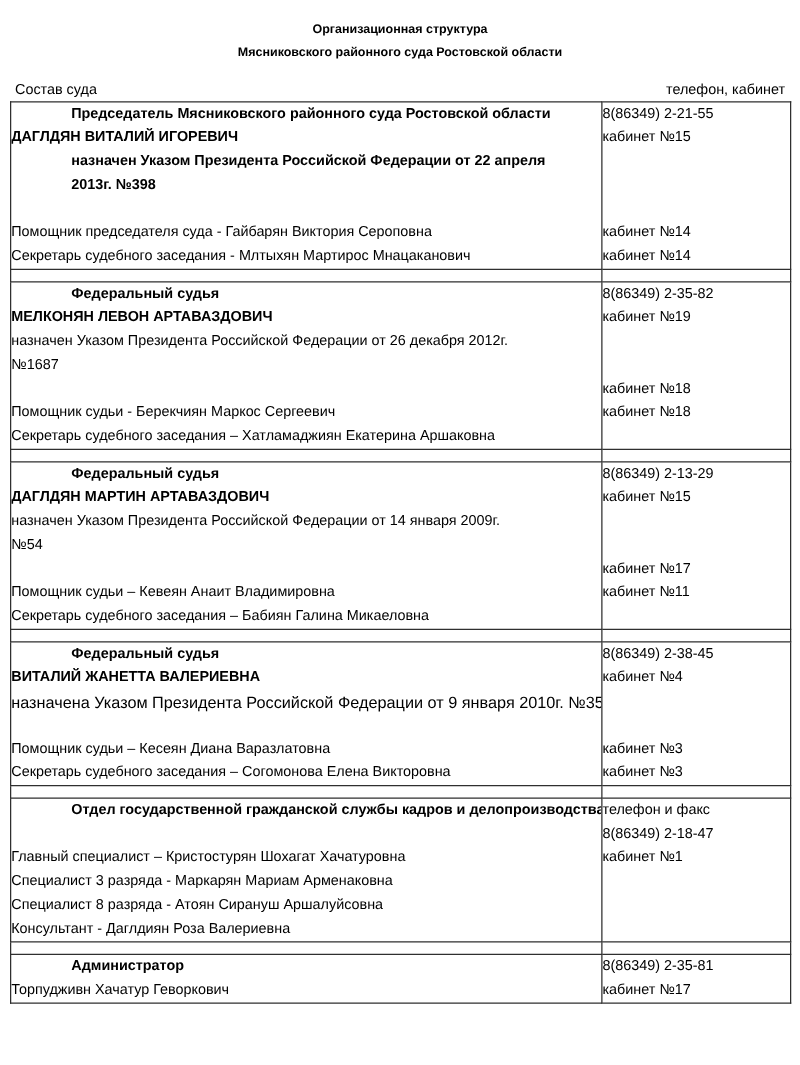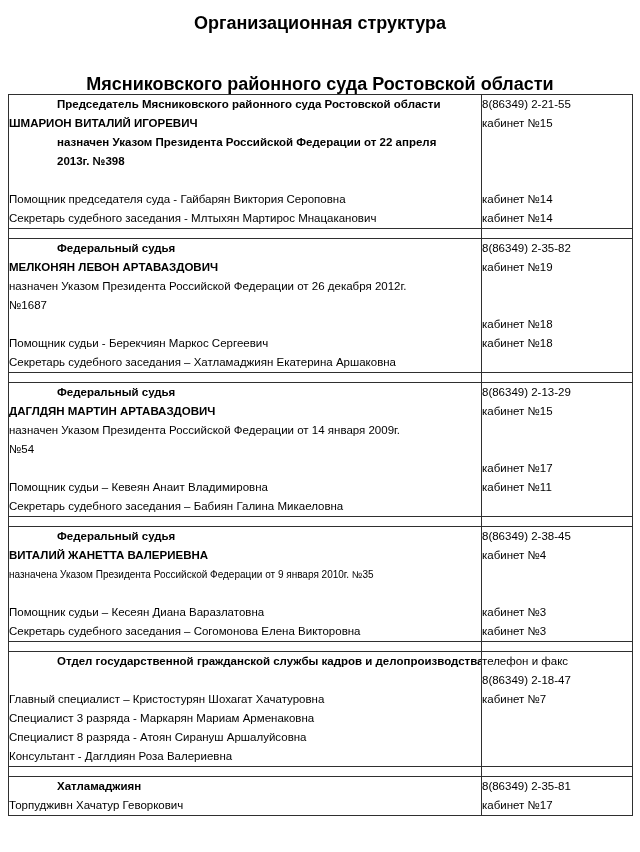--- a/index.html
+++ b/index.html
@@ -16,24 +16,24 @@
   }
   .page {
     width: 640px;
     height: 852px;
     box-sizing: border-box;
     padding: 14px 8px 0 8px;
   }
   .title {
     text-align: center;
     font-weight: bold;
-    font-size: 18px;
+    font-size: 10px;
     line-height: 19px;
   }
-  .title .line2 { display: block; margin-top: 42px; }
+  .title .line2 { display: block; }
   .caption-row {
     display: flex;
     justify-content: space-between;
     align-items: flex-end;
     font-size: 11.5px;
     margin-top: 14px;
     padding: 0 4px 3px 4px;
   }
   table.org {
     width: 100%;
@@ -54,46 +54,50 @@
     width: 150px;
     padding: 0 4px;
   }
   .line {
     line-height: 19px;
     white-space: nowrap;
     overflow: hidden;
   }
   .line.bold { font-weight: bold; margin-left: 48px; }
   .line.caps { font-weight: bold; }
-  .line.small { font-size: 10px; }
+  .line.small { font-size: 13px; }
   .line.blank { height: 19px; }
   .sep-row td {
     height: 9px;
     border: 1px solid #2f2f2f;
     border-top: none;
     border-bottom: none;
   }
 </style>
 </head>
 <body>
 
 <div class="page">
 
   <div class="title">
     <span>Организационная структура</span>
     <span class="line2">Мясниковского районного суда Ростовской области</span>
   </div>
 
+  <div class="caption-row">
+    <span>Состав суда</span>
+    <span>телефон, кабинет</span>
+  </div>
 
   <table class="org">
     <tbody id="table-body">
         <tr>
           <td class="left-cell">
             <div class="line bold">Председатель Мясниковского районного суда Ростовской области</div>
-            <div class="line caps">ШМАРИОН ВИТАЛИЙ ИГОРЕВИЧ</div>
+            <div class="line caps">ДАГЛДЯН ВИТАЛИЙ ИГОРЕВИЧ</div>
             <div class="line bold">назначен Указом Президента Российской Федерации от 22 апреля</div>
             <div class="line bold">2013г. №398</div>
             <div class="line blank"></div>
             <div class="line">Помощник председателя суда - Гайбарян Виктория Сероповна</div>
             <div class="line">Секретарь судебного заседания - Млтыхян Мартирос Мнацаканович</div>
           </td>
           <td class="right-cell">
             <div class="line">8(86349) 2-21-55</div>
             <div class="line">кабинет №15</div>
             <div class="line blank"></div>
@@ -182,33 +186,33 @@
             <div class="line bold">Отдел государственной гражданской службы кадров и делопроизводства</div>
             <div class="line blank"></div>
             <div class="line">Главный специалист –    Кристостурян Шохагат Хачатуровна</div>
             <div class="line">Специалист 3 разряда - Маркарян Мариам Арменаковна</div>
             <div class="line">Специалист 8 разряда - Атоян Сирануш Аршалуйсовна</div>
             <div class="line">Консультант - Даглдиян Роза Валериевна</div>
           </td>
           <td class="right-cell">
             <div class="line">телефон и факс</div>
             <div class="line">8(86349) 2-18-47</div>
-            <div class="line">кабинет №7</div>
-            <div class="line blank"></div>
-            <div class="line blank"></div>
-            <div class="line blank"></div>
-          </td>
-        </tr>
-        <tr class="sep-row">
-          <td></td>
-          <td></td>
-        </tr>
-        <tr>
-          <td class="left-cell">
-            <div class="line bold">Хатламаджиян</div>
+            <div class="line">кабинет №1</div>
+            <div class="line blank"></div>
+            <div class="line blank"></div>
+            <div class="line blank"></div>
+          </td>
+        </tr>
+        <tr class="sep-row">
+          <td></td>
+          <td></td>
+        </tr>
+        <tr>
+          <td class="left-cell">
+            <div class="line bold">Администратор</div>
             <div class="line">Торпудживн Хачатур Геворкович</div>
           </td>
           <td class="right-cell">
             <div class="line">8(86349) 2-35-81</div>
             <div class="line">кабинет №17</div>
           </td>
         </tr>
       </tbody>
   </table>
 

